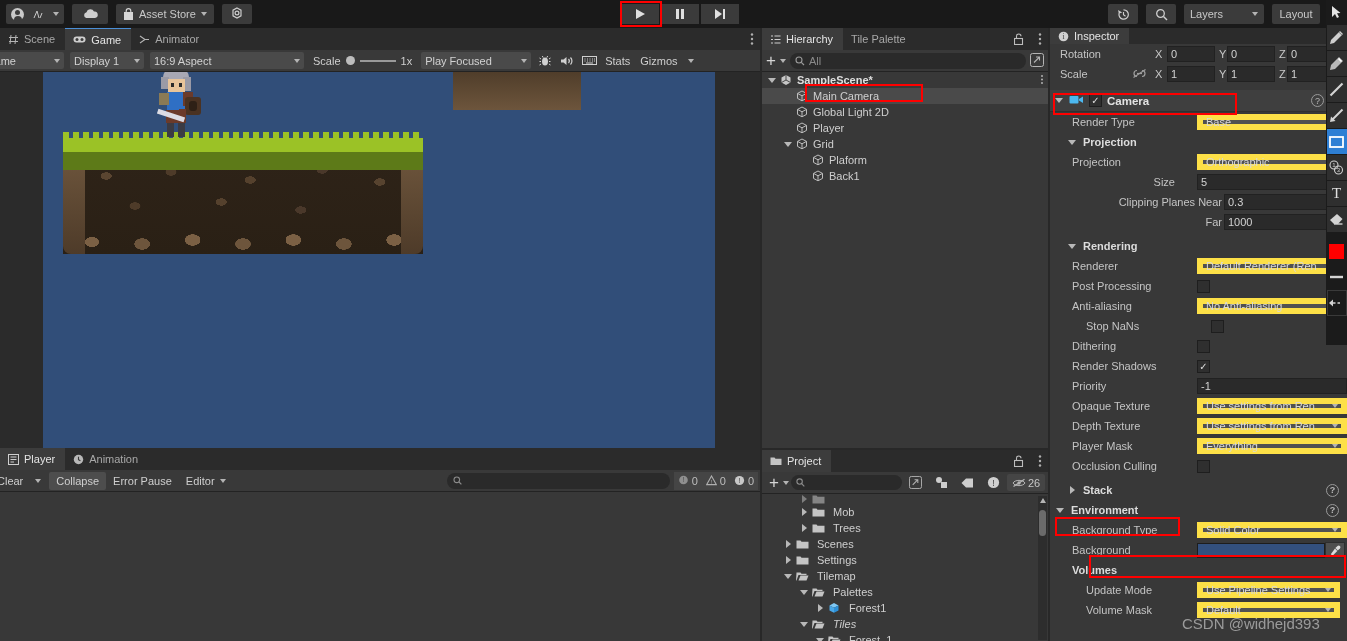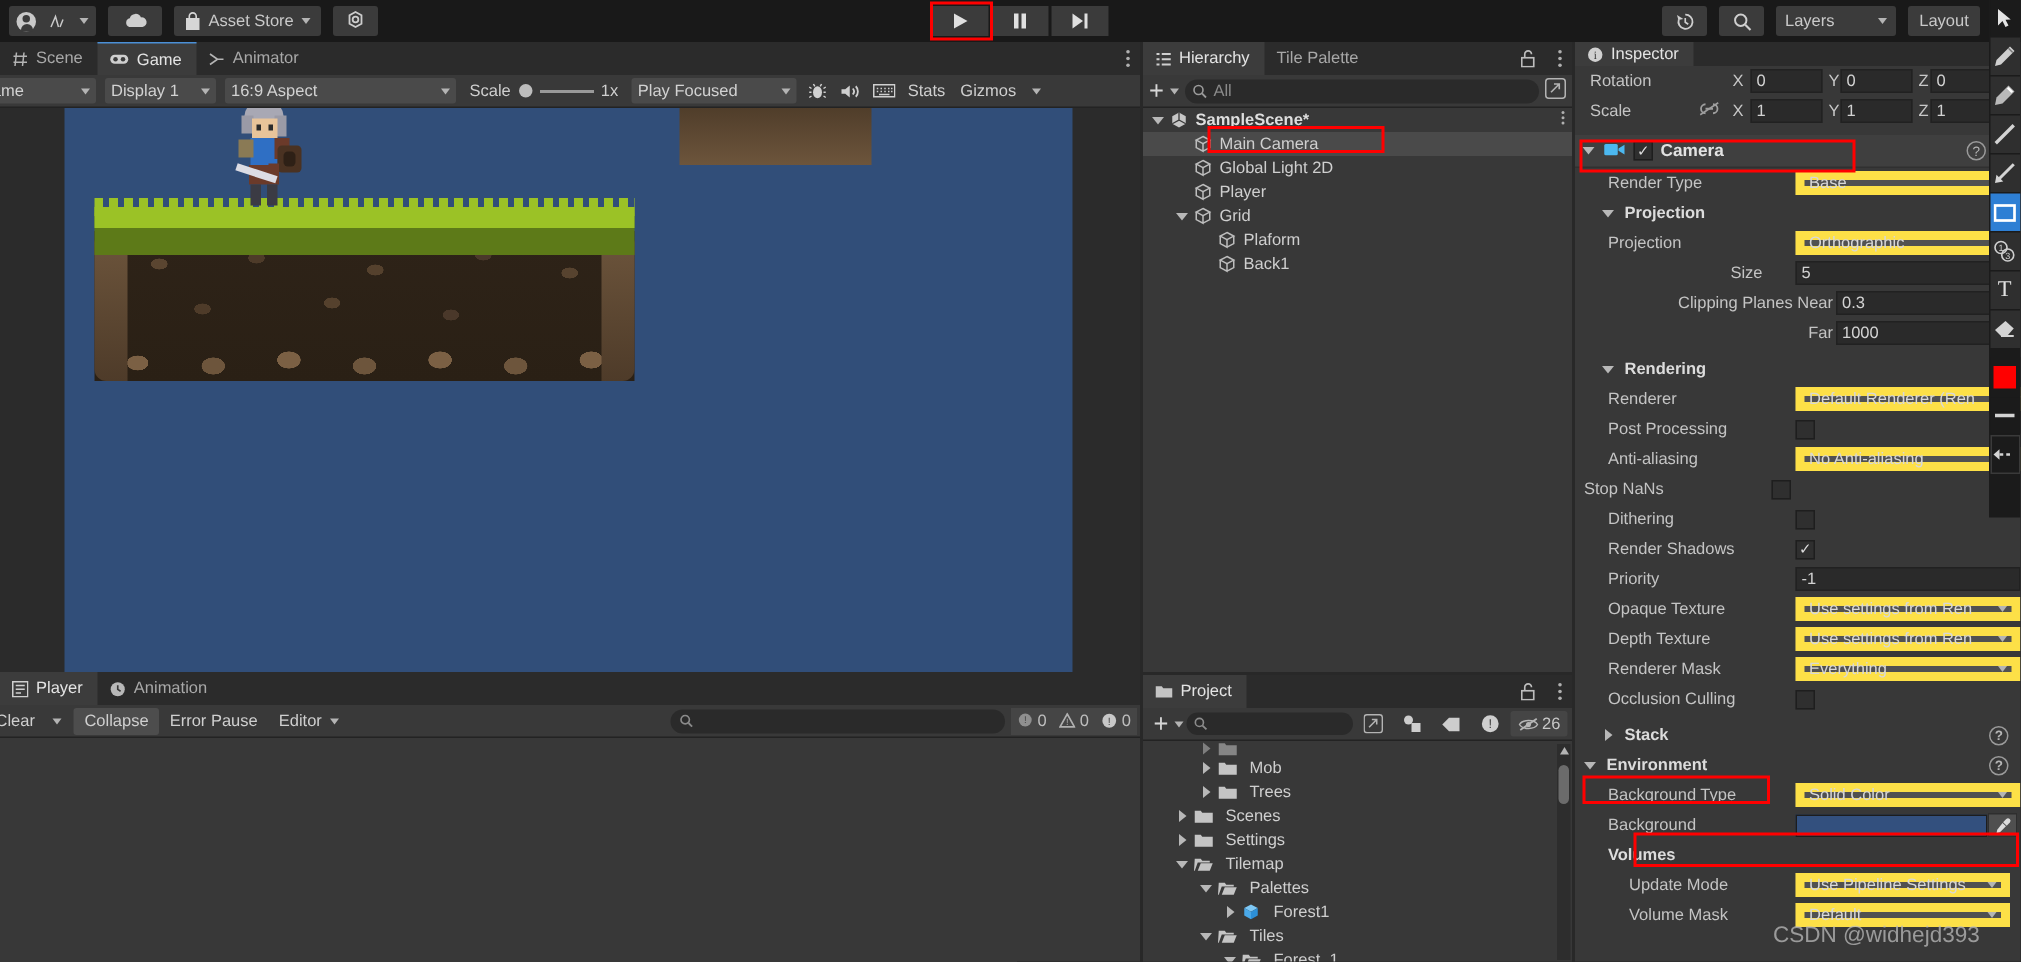--- a/index.html
+++ b/index.html
@@ -708,21 +708,21 @@
           <span style="margin-left: 3px;">Forest1</span>
         </div>
         <div class="trow" style="padding-left: 38px;">
           <span class="tri down"></span>
           <span style="display: flex; align-items: center; width: 15px;">
             <svg width="13" height="11" viewBox="0 0 13 11">
               <path d="M0.5 1.5 h4 l1 1.3 h5 v1.2 h-8 l-2 5.5 h-0.5 z" fill="#c4c4c4"></path>
               <path d="M2.5 9.5 L4.5 4.5 H12.5 L10.5 9.5 Z" fill="#c4c4c4"></path>
             </svg>
           </span>
-          <span style="margin-left: 3px;">Tiles</span>
+          <span style="margin-left: 3px; font-style: italic;">Tiles</span>
         </div>
         <div class="trow" style="padding-left: 54px;">
           <span class="tri down"></span>
           <span style="display: flex; align-items: center; width: 15px;">
             <svg width="13" height="11" viewBox="0 0 13 11">
               <path d="M0.5 1.5 h4 l1 1.3 h5 v1.2 h-8 l-2 5.5 h-0.5 z" fill="#c4c4c4"></path>
               <path d="M2.5 9.5 L4.5 4.5 H12.5 L10.5 9.5 Z" fill="#c4c4c4"></path>
             </svg>
           </span>
           <span style="margin-left: 3px;">Forest_1</span>
@@ -833,21 +833,21 @@
       <div class="irow" style="padding-left:22px">
         <span class="ilabel" style="width:125px">Post Processing</span>
         <span class="icheck"></span>
       </div>
       <div class="irow" style="padding-left:22px">
         <span class="ilabel" style="width:125px">Anti-aliasing</span>
         <span class="idrop" style="width:150px">
           <span>No Anti-aliasing</span>
         </span>
       </div>
-      <div class="irow" style="padding-left:6px">
+      <div class="irow" style="padding-left:36px">
         <span class="ilabel" style="width:125px">Stop NaNs</span>
         <span class="icheck"></span>
       </div>
       <div class="irow" style="padding-left:22px">
         <span class="ilabel" style="width:125px">Dithering</span>
         <span class="icheck"></span>
       </div>
       <div class="irow" style="padding-left:22px">
         <span class="ilabel" style="width:125px">Render Shadows</span>
         <span class="icheck">✓</span>
@@ -864,21 +864,21 @@
         </span>
       </div>
       <div class="irow" style="padding-left:22px">
         <span class="ilabel" style="width:125px">Depth Texture</span>
         <span class="idrop" style="width:150px">
           <span>Use settings from Ren</span>
           <span class="caret"></span>
         </span>
       </div>
       <div class="irow" style="padding-left:22px">
-        <span class="ilabel" style="width:125px">Renderer Mask</span>
+        <span class="ilabel" style="width:125px">Player Mask</span>
         <span class="idrop" style="width:150px">
           <span>Everything</span>
           <span class="caret"></span>
         </span>
       </div>
       <div class="irow" style="padding-left:22px">
         <span class="ilabel" style="width:125px">Occlusion Culling</span>
         <span class="icheck"></span>
       </div>
 

